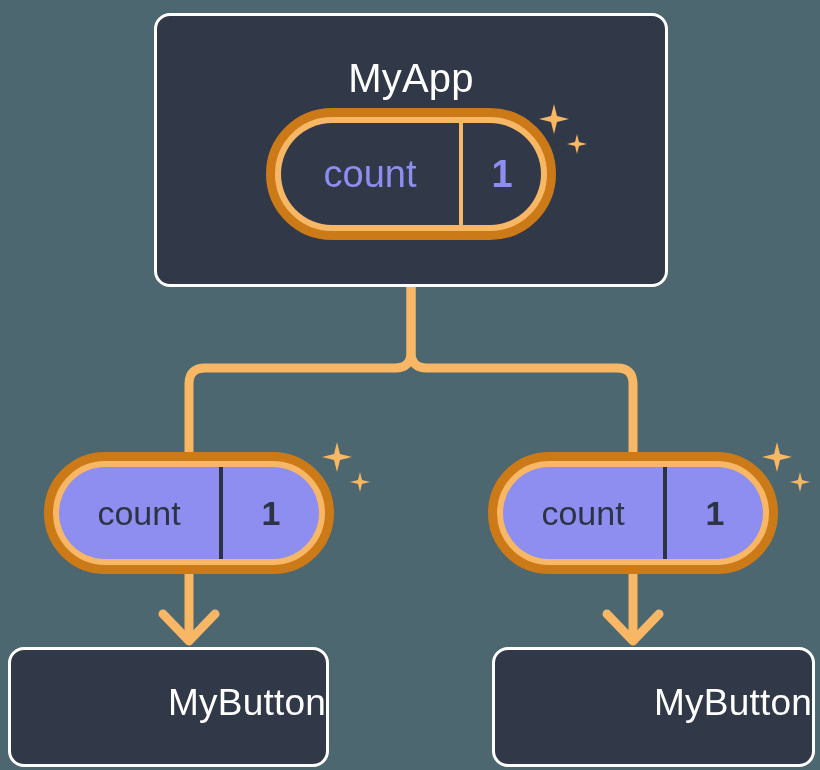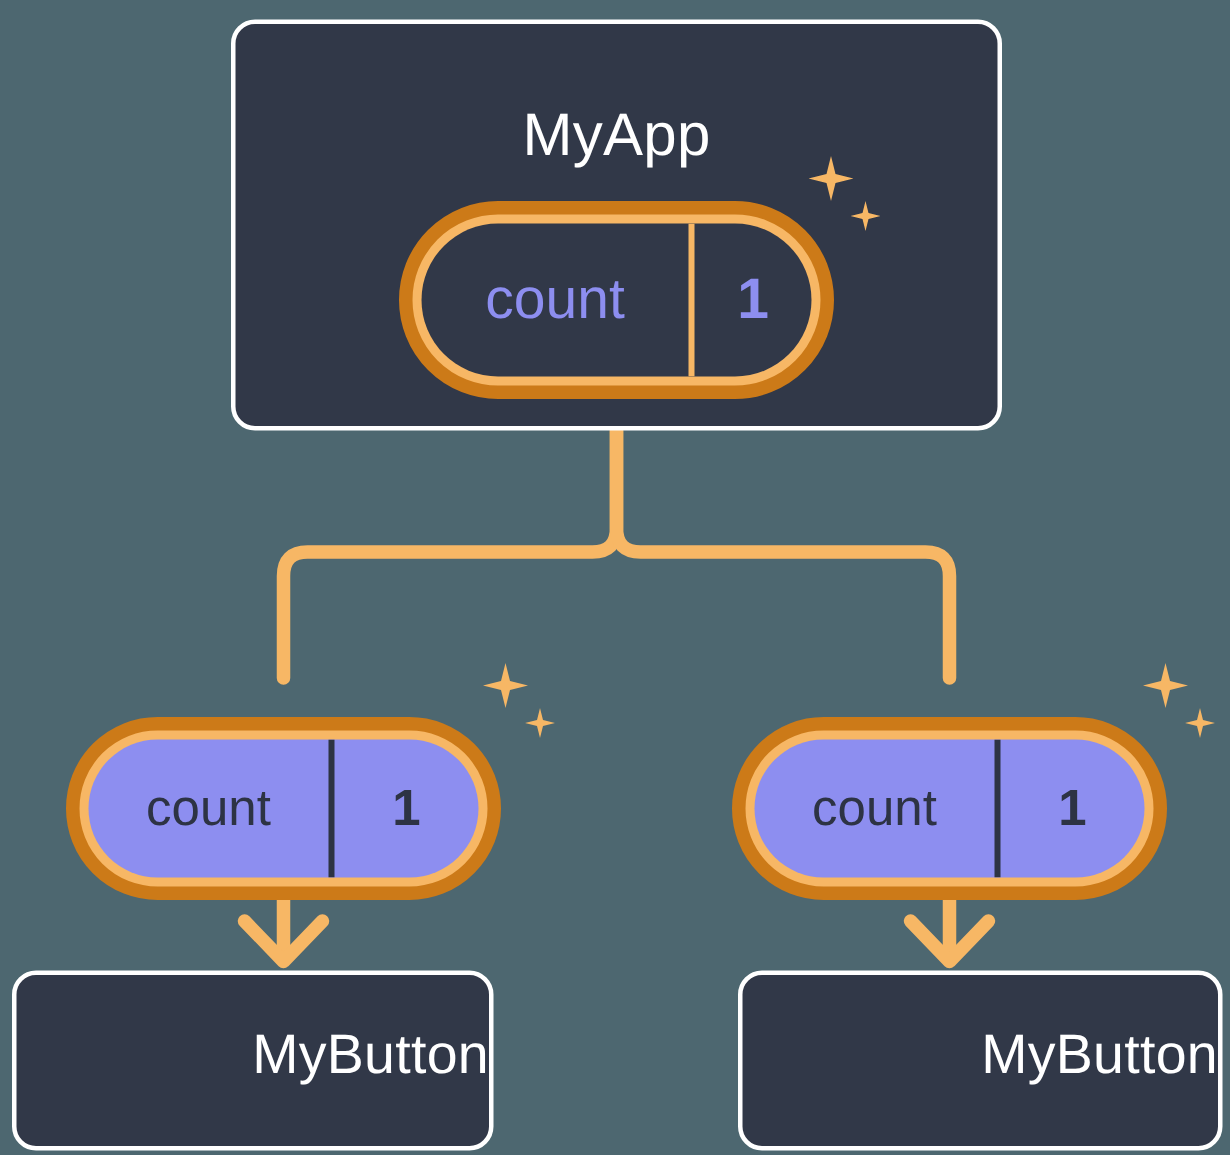--- a/index.html
+++ b/index.html
@@ -37,21 +37,20 @@
 
   #root-card {
     left: 154px;
     top: 13px;
     width: 514px;
     height: 274px;
   }
   #root-card .card-title {
     top: 40px;
     font-size: 40px;
-    margin-top: 12px;
   }
 
   #leaf-card-left {
     left: 8px;
     top: 647px;
     width: 321px;
     height: 120px;
   }
   #leaf-card-right {
     left: 492px;
@@ -69,21 +68,20 @@
   .pill {
     position: absolute;
     box-sizing: border-box;
     display: flex;
     align-items: stretch;
     border-radius: 999px;
     
     border: 9px solid #cc7a18;
     background: #f7b765;
     padding: 6px;
-    margin-top: 26px;
   }
   .pill-inner {
     flex: 1;
     display: flex;
     align-items: stretch;
     border-radius: 999px;
     overflow: hidden;
   }
   .pill-name,
   .pill-value {

